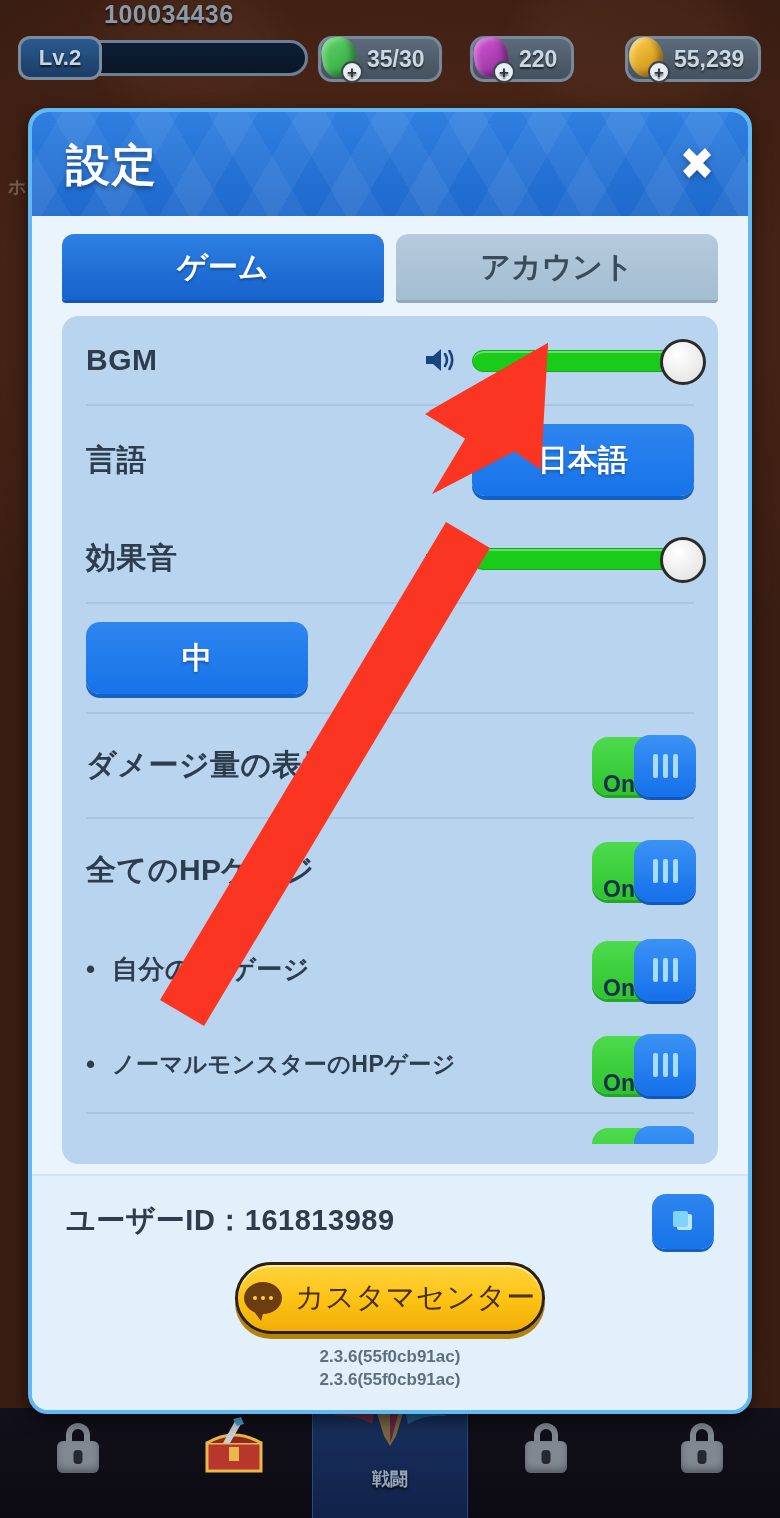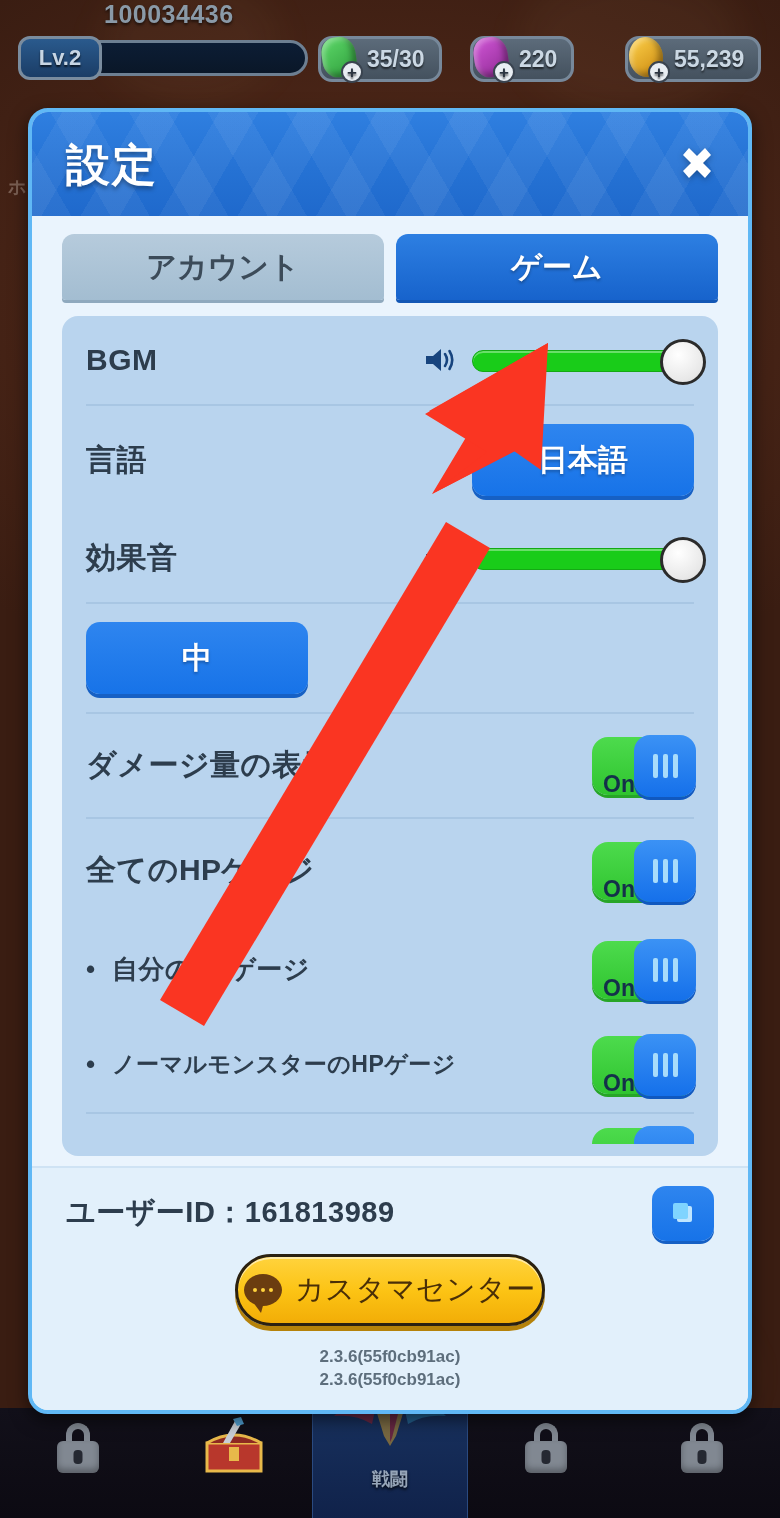--- a/index.html
+++ b/index.html
@@ -319,21 +319,21 @@
   }
   .bubble::after {
     content: ""; position: absolute; left: 9px; bottom: -7px;
     width: 0; height: 0;
     border-left: 8px solid transparent;
     border-right: 3px solid transparent;
     border-top: 11px solid #6b3d10;
   }
   .bubble i { width: 4px; height: 4px; border-radius: 50%; background: #ffd33d; }
   .ver {
-    margin-top: 20px; text-align: center;
+    margin-top: 12px; text-align: center;
     font-size: 17px; font-weight: bold; color: #5d6e7c; line-height: 1.35;
   }
 
   
   .navbar {
     position: absolute; left: 0; right: 0; bottom: 0; height: 110px;
     display: flex; z-index: 5;
     background: linear-gradient(180deg,#12101a,#0c0a12);
   }
   .nav-item {
@@ -427,22 +427,22 @@
     <div class="hex-pat"></div>
     <div class="modal-title">設定</div>
     <div class="close-btn">
       <svg width="52" height="52" viewBox="0 0 52 52" aria-hidden="true">
         <path d="M12 18 L18 11 L26 19 L34 11 L40 18 L32 26 L40 34 L34 41 L26 33 L18 41 L12 34 L20 26 Z" fill="#ffffff"></path>
       </svg>
     </div>
   </div>
 
   <div class="tabs">
+    <div class="tab active">ゲーム</div>
     <div class="tab inactive">アカウント</div>
-    <div class="tab active">ゲーム</div>
   </div>
 
   <div class="panel-wrap">
     <div class="panel">
       <div class="rows">
 
         <div class="row no-top compact" style="min-height:88px;">
           <div class="row-label">BGM</div>
           <div class="row-ctrl">
             <span class="spk">

